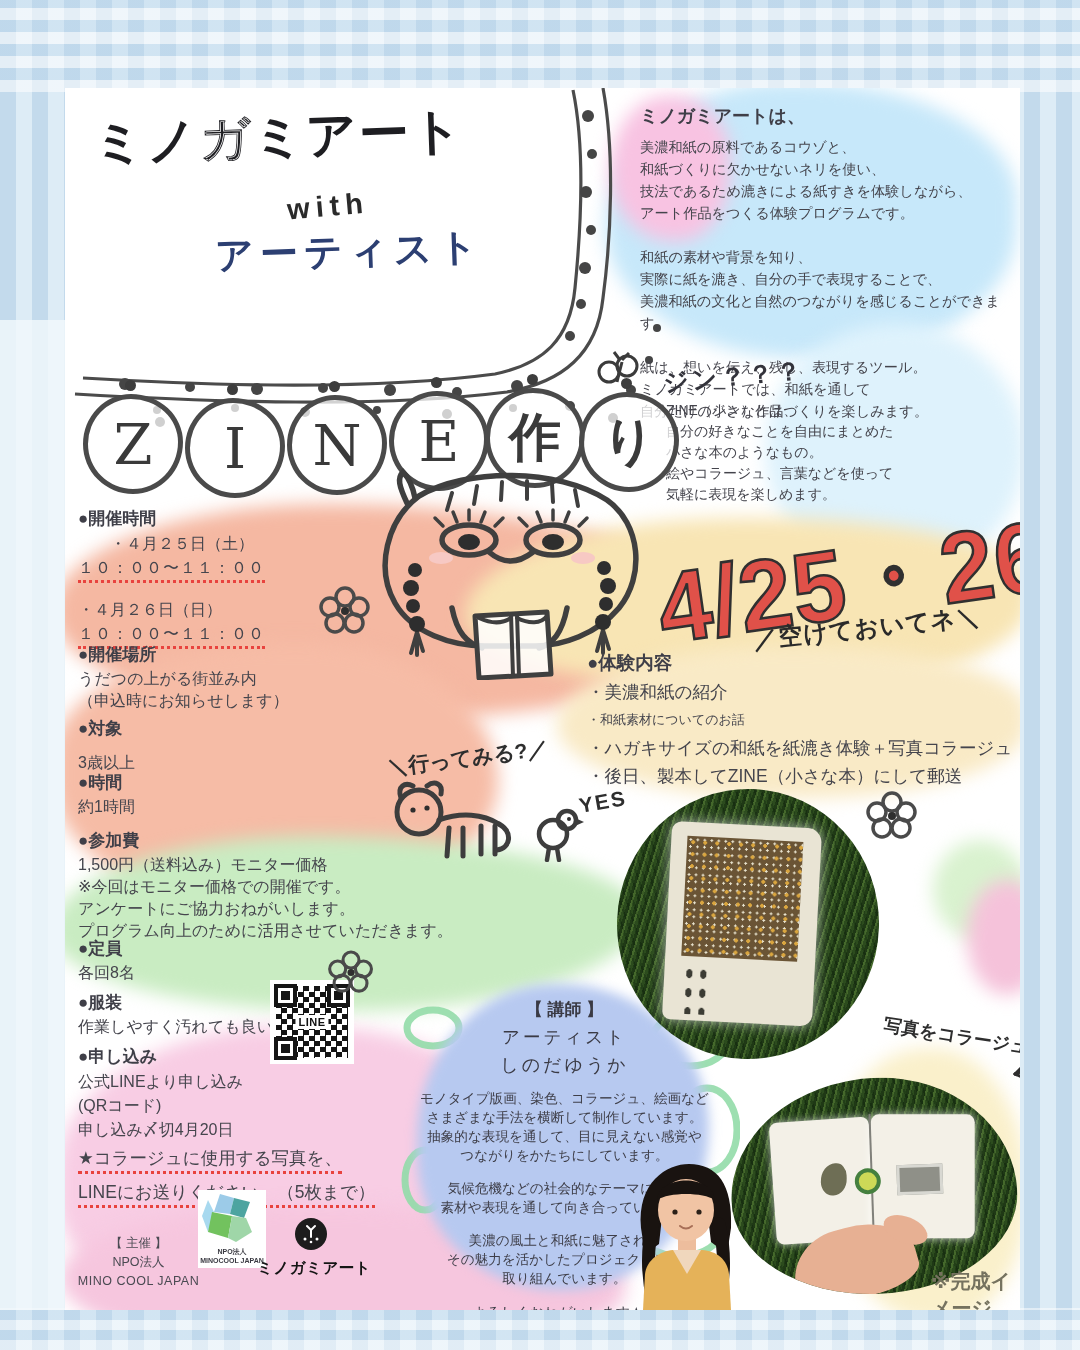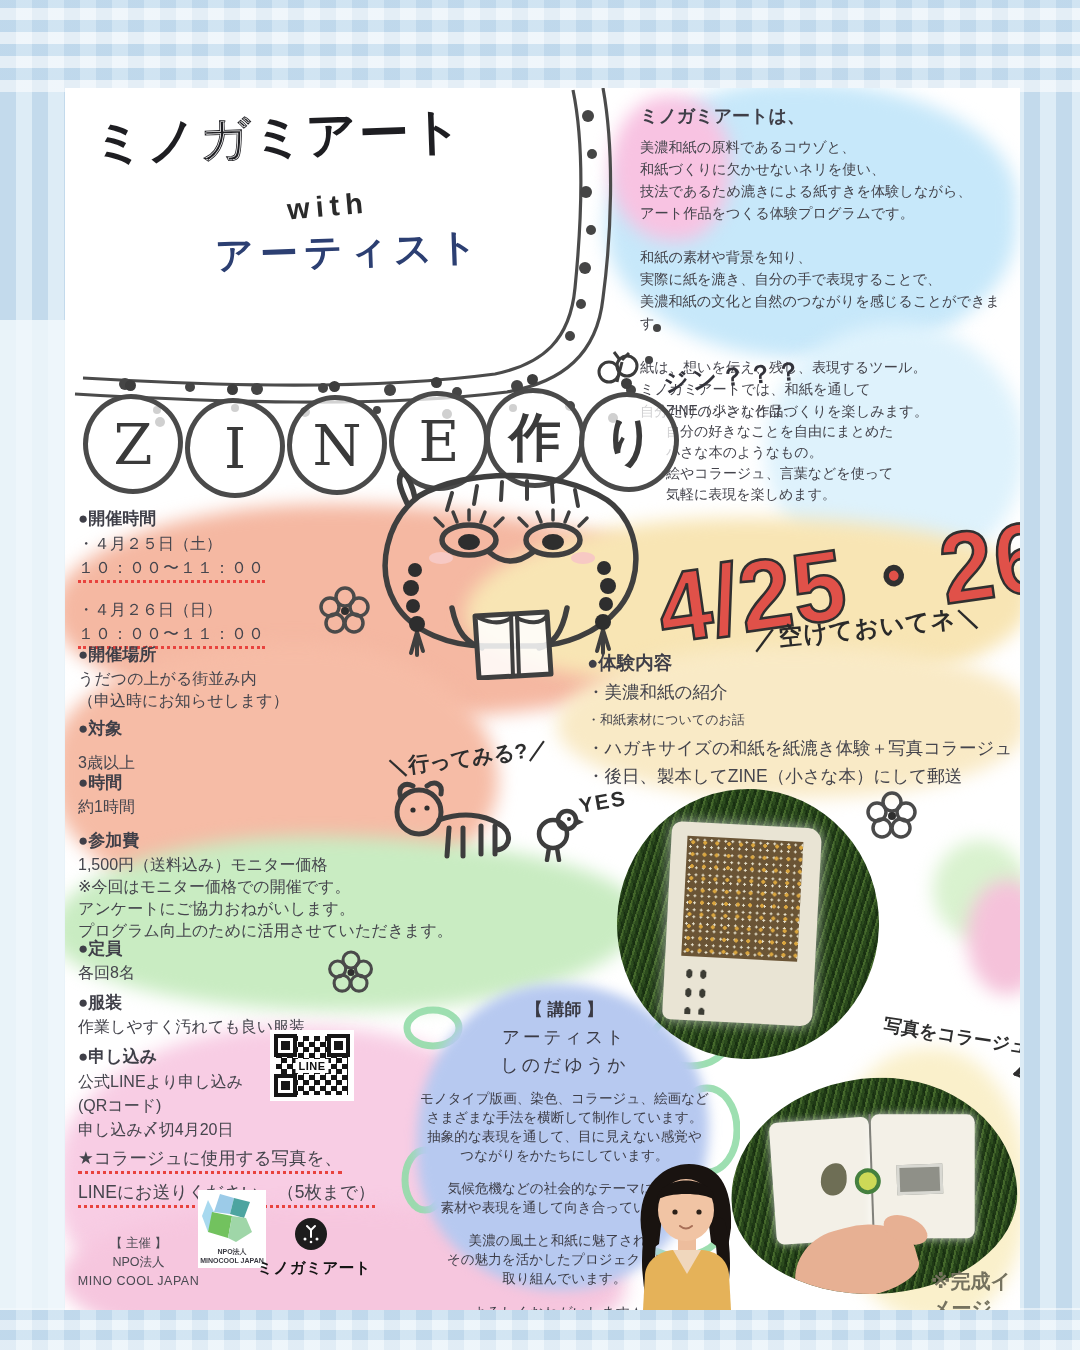--- a/index.html
+++ b/index.html
@@ -36,21 +36,21 @@
       repeating-linear-gradient(105deg,rgba(15,35,10,.55) 0 3px,rgba(95,135,55,.4) 3px 5px,rgba(35,65,22,.45) 5px 8px),
       repeating-linear-gradient(70deg,rgba(10,30,8,.35) 0 2px,rgba(70,110,40,.2) 2px 6px);}
   .washi{position:absolute;background:#e9e4d4;box-shadow:0 0 14px rgba(255,255,255,.65);}
   .collage{position:absolute;background-color:#6a5435;
     background-image:radial-gradient(#daa63f 1.6px,transparent 1.8px),radial-gradient(#e9e4cf 1px,transparent 1.2px);
     background-size:12px 12px,7px 7px;}
   .stamps{position:absolute;background-image:radial-gradient(#3c3c34 3px,transparent 3.5px);background-size:14px 19px;}
   .page{position:absolute;background:#f3f0e7;border-radius:8px;box-shadow:0 0 8px rgba(255,255,255,.7);}
   .hand{position:absolute;background:#e7b093;border-radius:45% 55% 40% 60%/70% 60% 30% 40%;}
   
-  .qr{position:absolute;left:205px;top:942px;width:84px;height:71px;background:#fff;padding:3px;box-sizing:border-box;}
+  .qr{position:absolute;left:205px;top:892px;width:84px;height:84px;background:#fff;padding:3px;box-sizing:border-box;}
   .qr-inner{position:absolute;left:6px;top:6px;right:6px;bottom:6px;
     background:repeating-conic-gradient(#151515 0% 25%,#ffffff 0% 50%) 0 0/11px 11px;}
   .finder{position:absolute;width:15px;height:15px;border:4px solid #151515;background:#fff;}
   .finder::after{content:"";position:absolute;left:3px;top:3px;width:9px;height:9px;background:#151515;}
   .qr-label{position:absolute;left:50%;top:50%;transform:translate(-50%,-50%);background:#fff;
     font-size:11px;font-weight:900;color:#111;padding:1px 3px;letter-spacing:.5px;}
   
   .center{text-align:center;}
   svg{display:block;}
 </style>
@@ -254,21 +254,21 @@
       <path d="M122,170 C135,176 145,176 154,170"></path>
         <path d="M160,170 C172,176 184,176 190,168"></path>
     </g>
   </svg>
 
   <div class="abs" style="left:592px;top:432px;font-size:95px;font-weight:900;color:#e05149;-webkit-text-stroke:2.5px #303030;letter-spacing:1px;transform:rotate(-8deg) scaleY(1.05);white-space:nowrap;">4/25・26</div>
   <div class="abs" style="left:688px;top:524px;font-size:24px;font-weight:700;color:#2a2a2a;letter-spacing:1px;transform:rotate(-6deg);white-space:nowrap;">／空けておいてネ＼</div>
 
   <div class="sec" style="top:420px;">
     <div class="lbl">●開催時間</div>
-    <div class="bd" style="margin-top:3px;">・４月２５日（土）</div>
+    <div class="bd" style="margin-top:3px;margin-left:32px;">・４月２５日（土）</div>
     <div style="margin-top:2px;"><span class="dotline bd" style="letter-spacing:1px;">１０：００〜１１：００</span></div>
     <div class="bd" style="margin-top:16px;font-family:Liberation Serif, serif;">・４月２６日（日）</div>
     <div style="margin-top:2px;"><span class="dotline bd" style="letter-spacing:1px;">１０：００〜１１：００</span></div>
   </div>
 
   <div class="sec" style="top:556px;">
     <div class="lbl">●開催場所</div>
     <div class="bd pre" style="margin-top:2px;">うだつの上がる街並み内
 （申込時にお知らせします）</div>
   </div>

